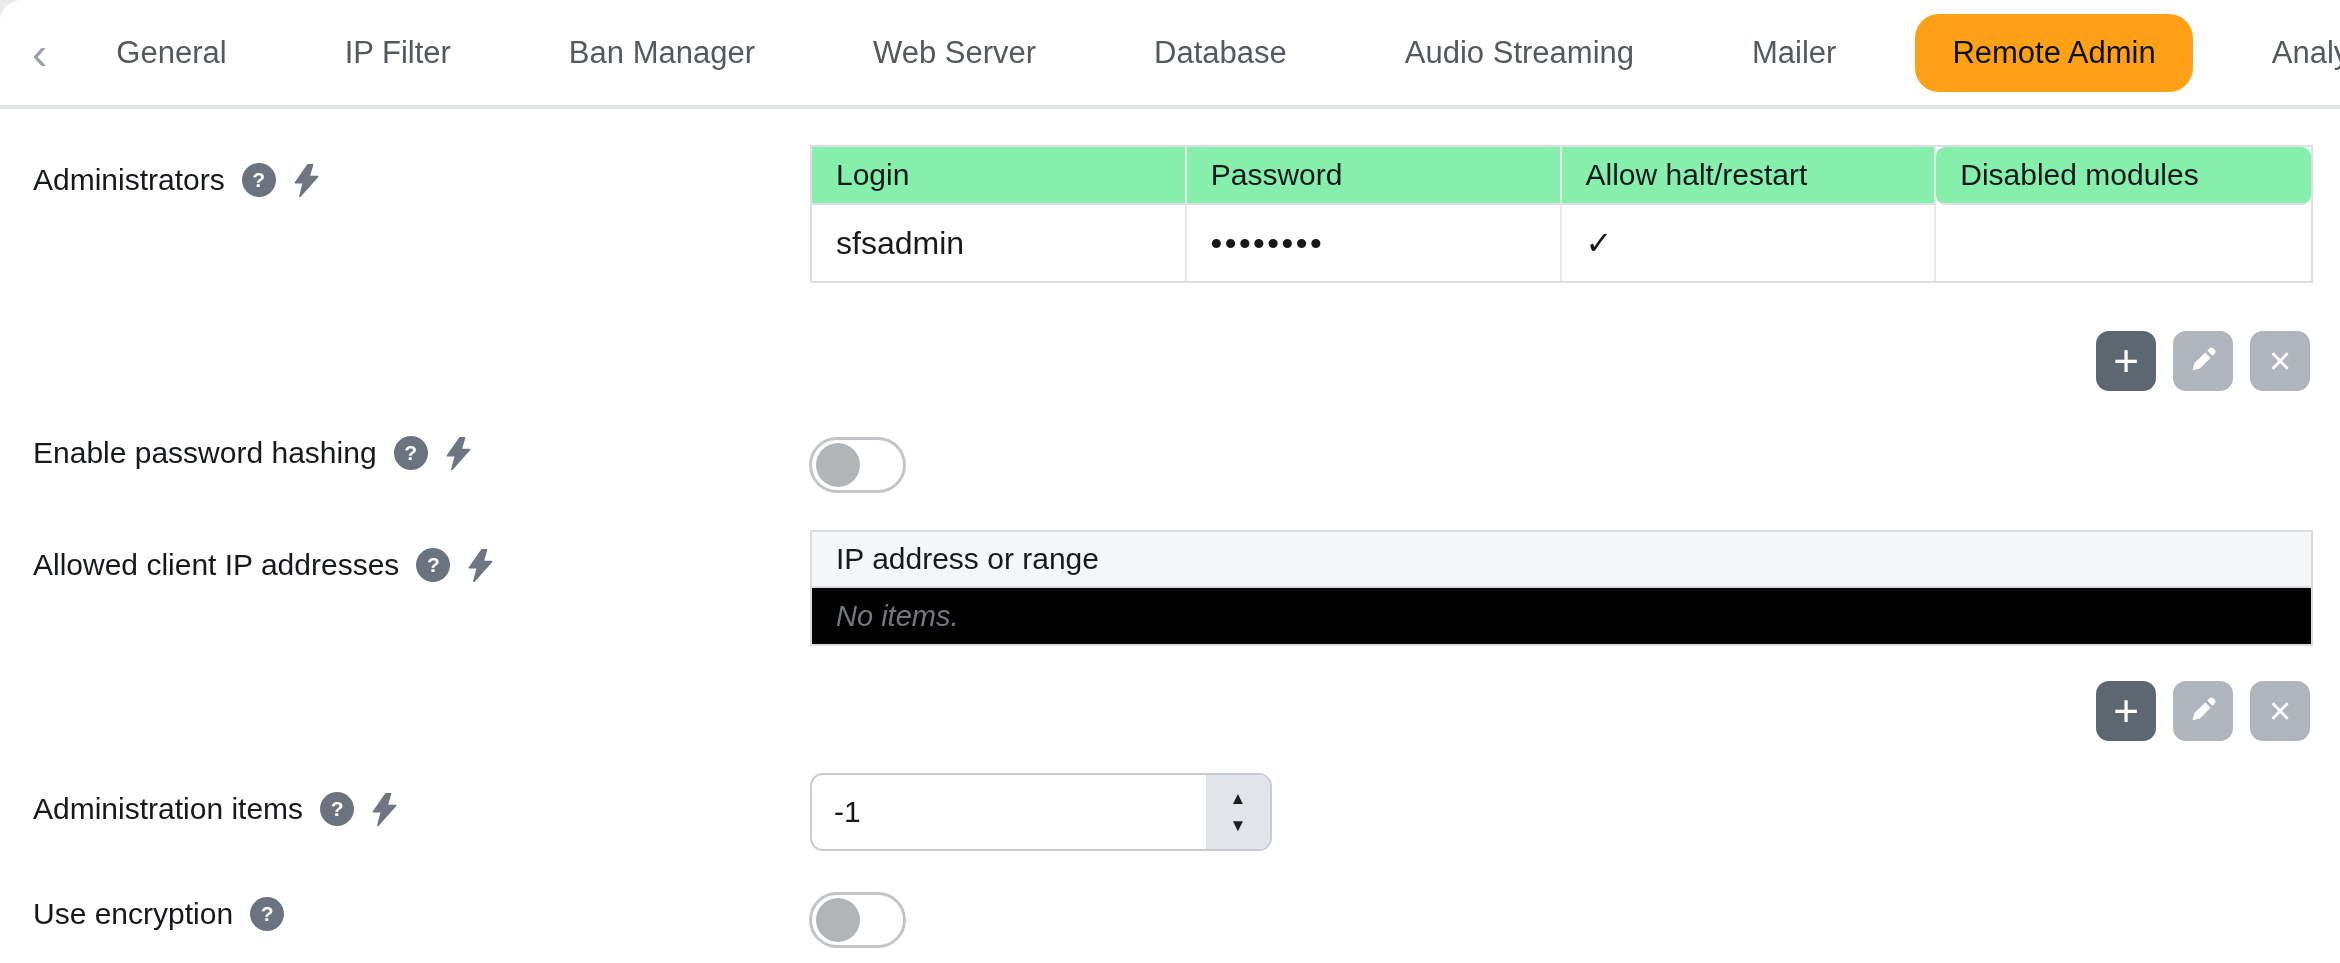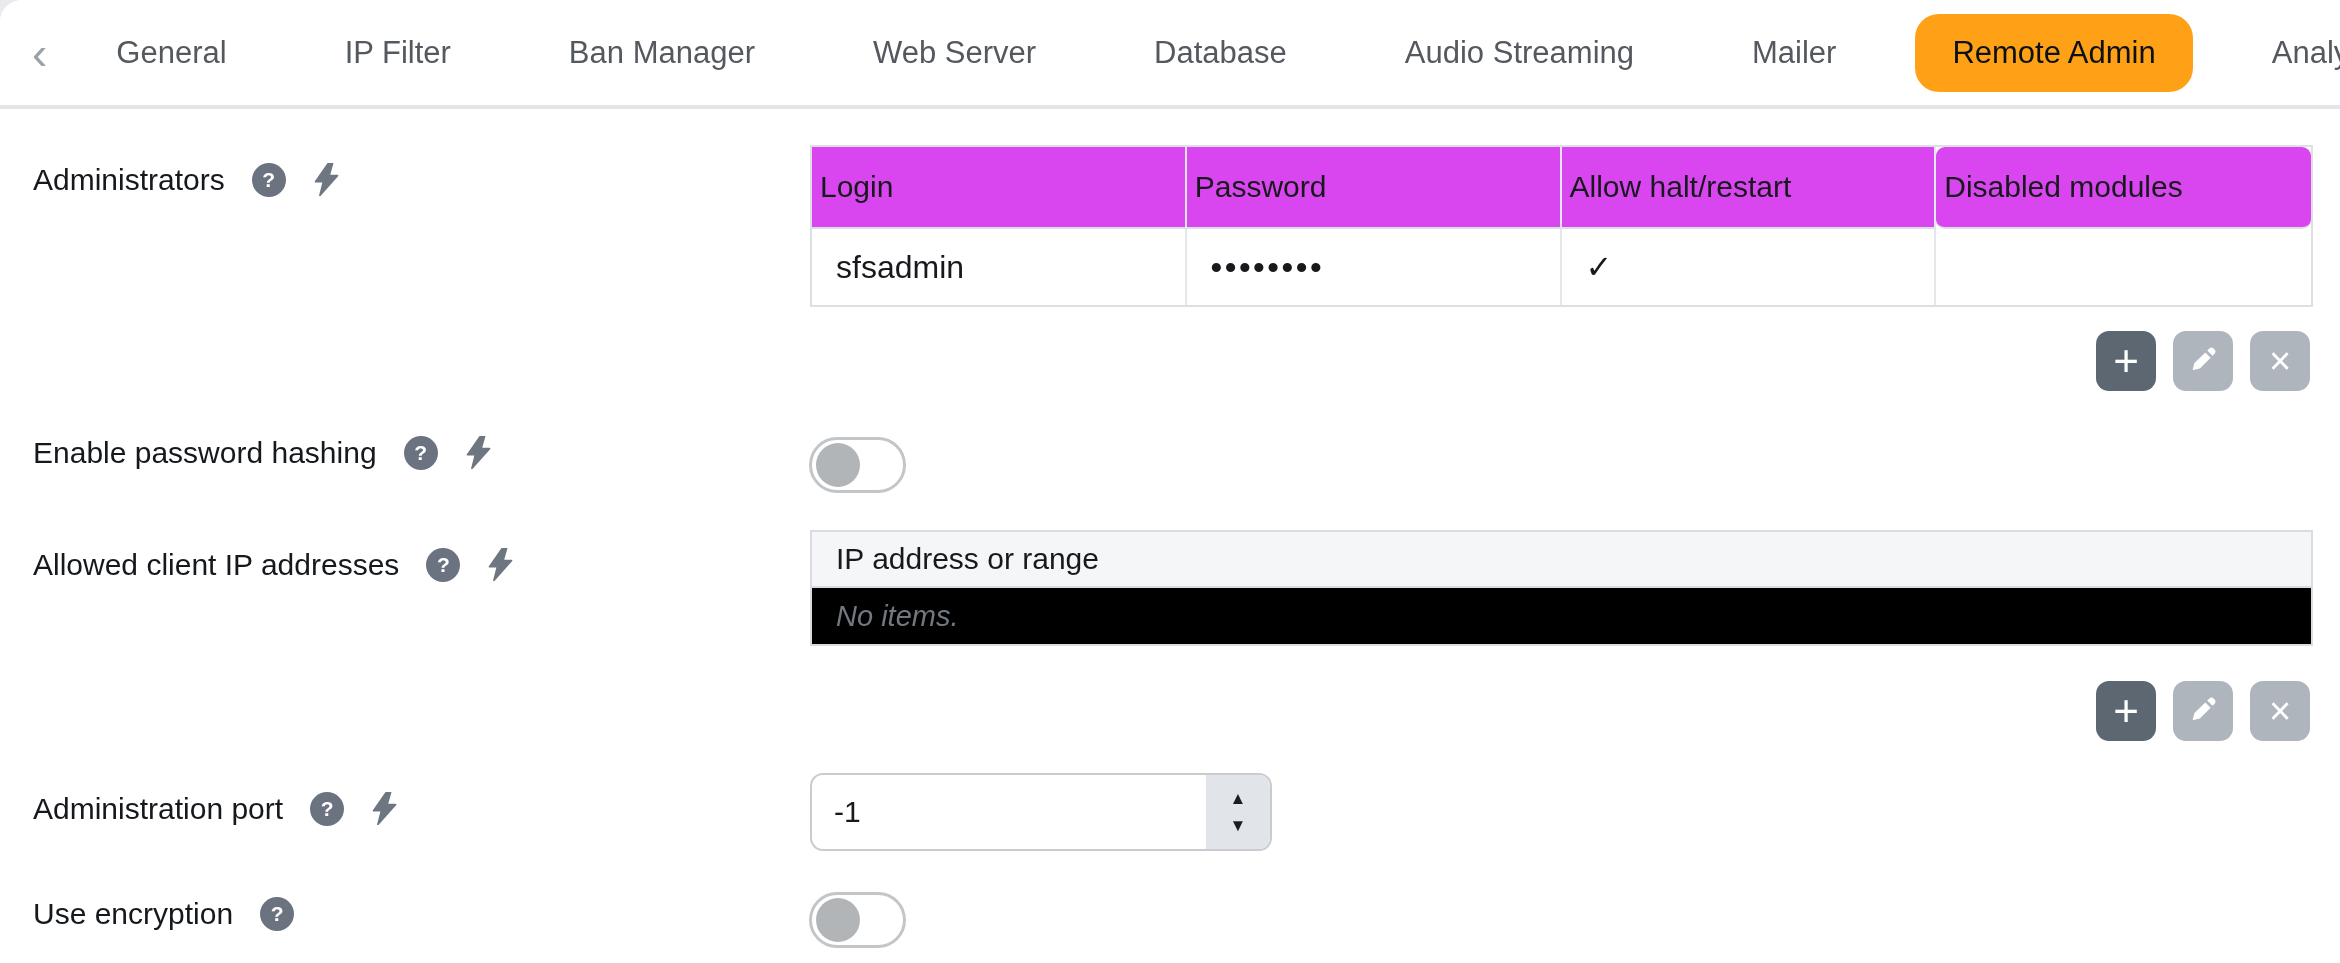--- a/index.html
+++ b/index.html
@@ -31,42 +31,42 @@
   }
   .tab.active{
     background:#ffa116;color:#0e1114;
     padding:21px 37px;margin:0 20px;border-radius:24px;
   }
   .tab.truncated{margin-right:4px;}
 
   
   .row-label{
     position:absolute;left:33px;
-    display:flex;align-items:flex-start;gap:27px;
+    display:flex;align-items:flex-end;gap:17px;
     font-size:30px;color:#15181c;
   }
   .help-icon{
     width:34px;height:34px;border-radius:50%;
     background:#6b7380;color:#ffffff;
     display:flex;align-items:center;justify-content:center;
     font-size:21px;font-weight:700;cursor:pointer;flex:none;
   }
   .bolt-icon{flex:none;display:flex;}
 
   
   .admin-table{
     position:absolute;left:810px;top:145px;width:1503px;
     border:2px solid #dcdfe3;box-sizing:border-box;
   }
   .admin-table .thead,.admin-table .trow{
     display:grid;grid-template-columns:repeat(4,1fr);
   }
   .admin-table .th{
-    background:#d946ef;height:82px;
-    display:flex;align-items:center;padding:0 8px;
+    background:#86efac;height:58px;
+    display:flex;align-items:center;padding:0 24px;
     font-size:30px;color:#17191d;
     border-right:2px solid #e3e6ea;border-bottom:2px solid #dcdfe3;
     box-sizing:border-box;
   }
   .admin-table .th:last-child{border-right:none;border-radius:9px;}
   .admin-table .td{
     background:#ffffff;height:76px;
     display:flex;align-items:center;padding:0 24px;
     font-size:32px;color:#17191d;
     border-right:2px solid #e6e9ec;box-sizing:border-box;
@@ -240,21 +240,21 @@
             <path d="M16.9 2.9a2.6 2.6 0 0 1 3.7 0l0.5 0.5a2.6 2.6 0 0 1 0 3.7l-1.5 1.5-4.2-4.2 1.5-1.5zM13.9 5.9l4.2 4.2-8.6 8.6-5 1.3a0.55 0.55 0 0 1-0.67-0.67l1.3-5 8.77-8.43z" fill="#ffffff"></path>
           </svg>
       </span>
     </button>
     <button class="sq-btn del">
         <span>×</span>
       </button>
   </div>
 
   <div class="row-label" style="top:792px;">
-    <span>Administration port</span>
+    <span>Administration items</span>
     <span class="help-icon">?</span>
     <span class="bolt-icon">
       <svg width="27" height="33" viewBox="0 0 24 30">
           <path d="M13.5 0.5 L2 17 h7.2 L6 29.5 L22 11.5 h-7.6 L17.5 0.5 Z" fill="#6e7781" stroke="#6e7781" stroke-width="1.5" stroke-linejoin="round"></path>
         </svg>
     </span>
   </div>
   <div class="port-wrap">
     <input class="port-input" type="text" value="-1" style="">
     <div class="spinner">

